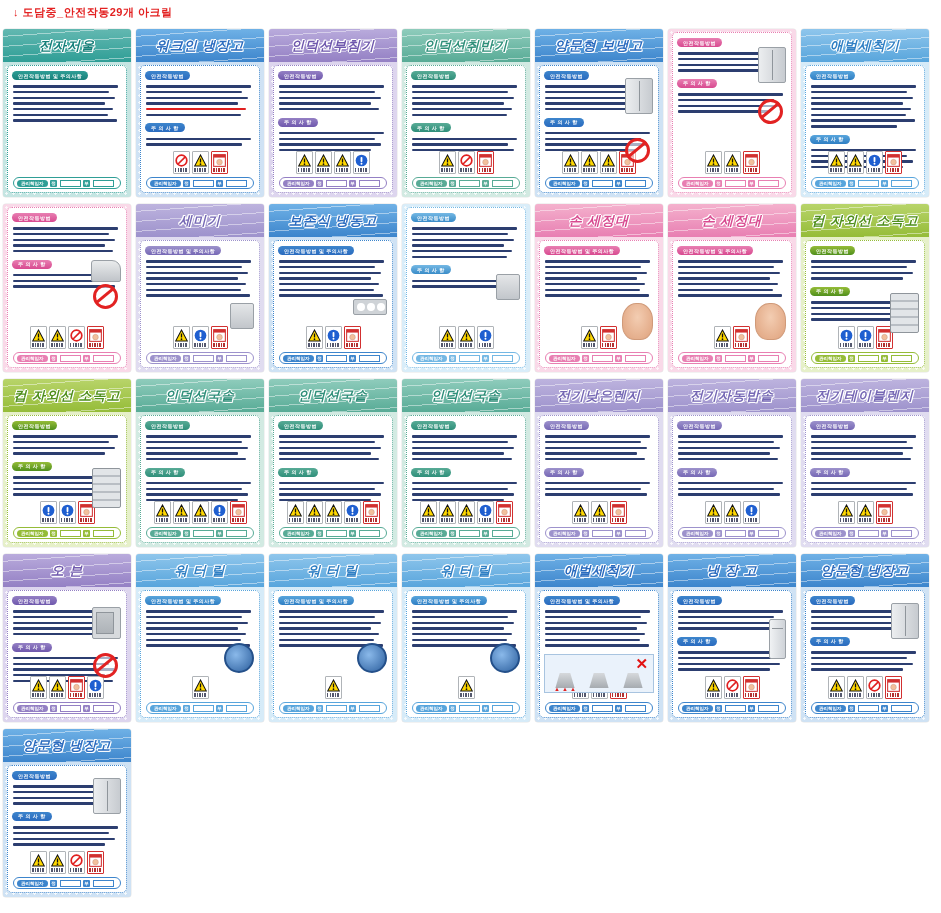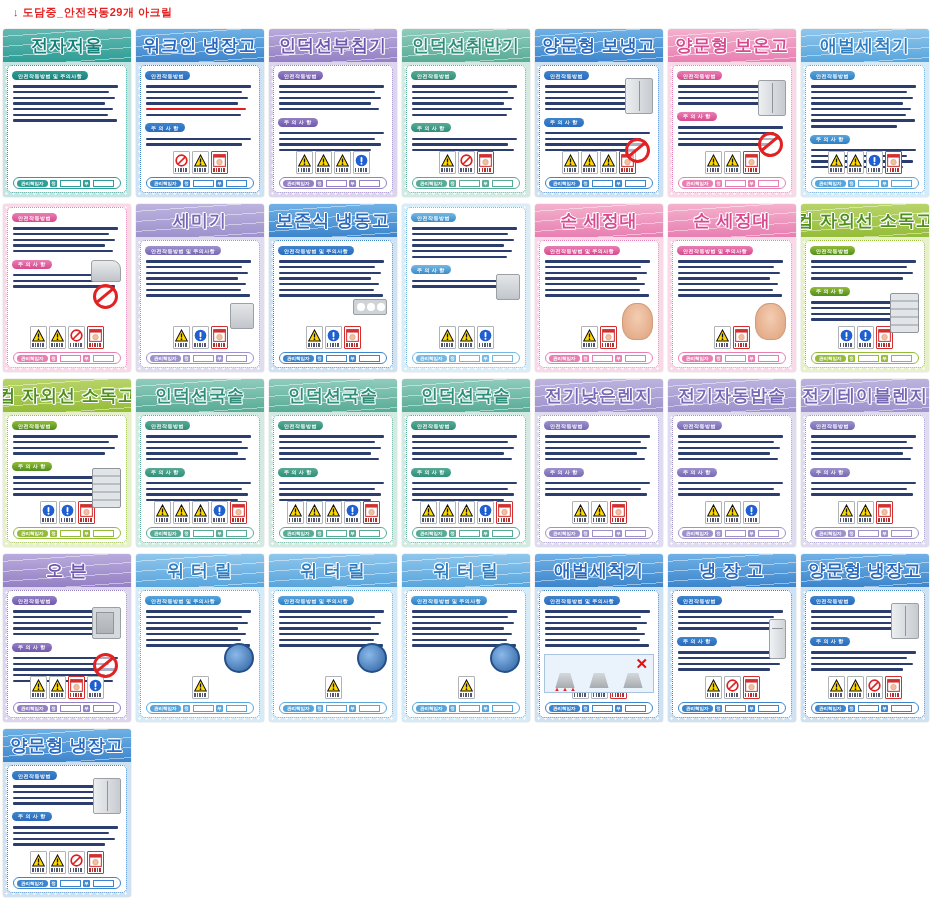--- a/index.html
+++ b/index.html
@@ -7,22 +7,22 @@
   .note{position:absolute;top:5px;left:13px;color:#e32222;font-weight:bold;font-size:11px;letter-spacing:.5px;}
   #grid{position:absolute;top:29px;left:3px;display:grid;grid-template-columns:repeat(7,128px);gap:7px 5px;}
   .card{width:128px;height:168px;border-radius:3px;position:relative;display:flex;flex-direction:column;
         background-color:var(--frame);
         background-image:radial-gradient(rgba(255,255,255,.75) 1px,transparent 1.2px);background-size:7px 7px;
         box-shadow:0 0 0 .5px rgba(0,0,0,.10);}
   .hdr{height:33px;flex:none;border-radius:3px 3px 0 0;background:linear-gradient(180deg,var(--hdr1),var(--hdr2));
        position:relative;overflow:hidden;display:flex;align-items:center;justify-content:center;}
   .hdr::before{content:"";position:absolute;inset:0;
        background:repeating-linear-gradient(-4deg,transparent 0 4px,rgba(255,255,255,.45) 4px 5px,transparent 5px 10px);}
-  .title{position:relative;font-size:17px;font-weight:bold;letter-spacing:1px;white-space:nowrap;color:var(--dark);
-       text-shadow:-1px 0 #fff,1px 0 #fff,0 -1px #fff,0 1px #fff,1px 1px #fff,-1px -1px #fff;}
+  .title{position:relative;font-size:13px;font-weight:bold;letter-spacing:1px;white-space:nowrap;color:var(--dark);
+       text-shadow:-1px 0 #fff,1px 0 #fff,0 -1px #fff,0 1px #fff,1px 1px #fff,-1px -1px #fff;font-style:italic;}
   .panel{flex:1;margin:3px 4px 4px;background:#fff;border-radius:5px;border:1px dotted var(--hdr2);
        display:flex;flex-direction:column;padding:3px 3px 2px;position:relative;min-height:0;}
   .body{display:flex;flex-direction:column;min-height:0;}
   .pill{align-self:flex-start;background:linear-gradient(180deg,var(--hdr2),var(--dark));color:#fff;font-size:5px;
        font-weight:bold;padding:1.5px 6px;border-radius:5px;margin:2px 0 1px 1px;letter-spacing:.5px;white-space:nowrap;}
   .lines{margin:1px 1px 2px 2px;}
   .line{height:2.5px;background:#2c3e70;border-radius:1px;margin:3.2px 0;}
   .line.red{background:#e02020;}
   .lines .line:nth-child(8n+1){width:96%}
   .lines .line:nth-child(8n+2){width:88%}
@@ -338,23 +338,20 @@
         <span class="sq">정</span>
         <span class="blank"></span>
         <span class="sq">부</span>
         <span class="blank"></span>
       </div>
     <div class="photo ph-fridge" style="top: 12px;"></div>
         <div class="illus" style="top: 72px;"></div>
       </div>
   </div>
     <div class="card" style="--hdr1: #f4b1cd; --hdr2: #e87fb2; --frame: #f9d9e8; --dark: #d84a90;">
-    <div class="hdr">
-      <span class="title">양문형 보온고</span>
-    </div>
     <div class="panel">
       <div class="body">
           <div class="pill">안전작동방법</div>
           <div class="lines">
             <div class="line"></div>
             <div class="line"></div>
             <div class="line"></div>
             <div class="line"></div>
           </div>
           <div class="pill">주 의 사 항</div>

